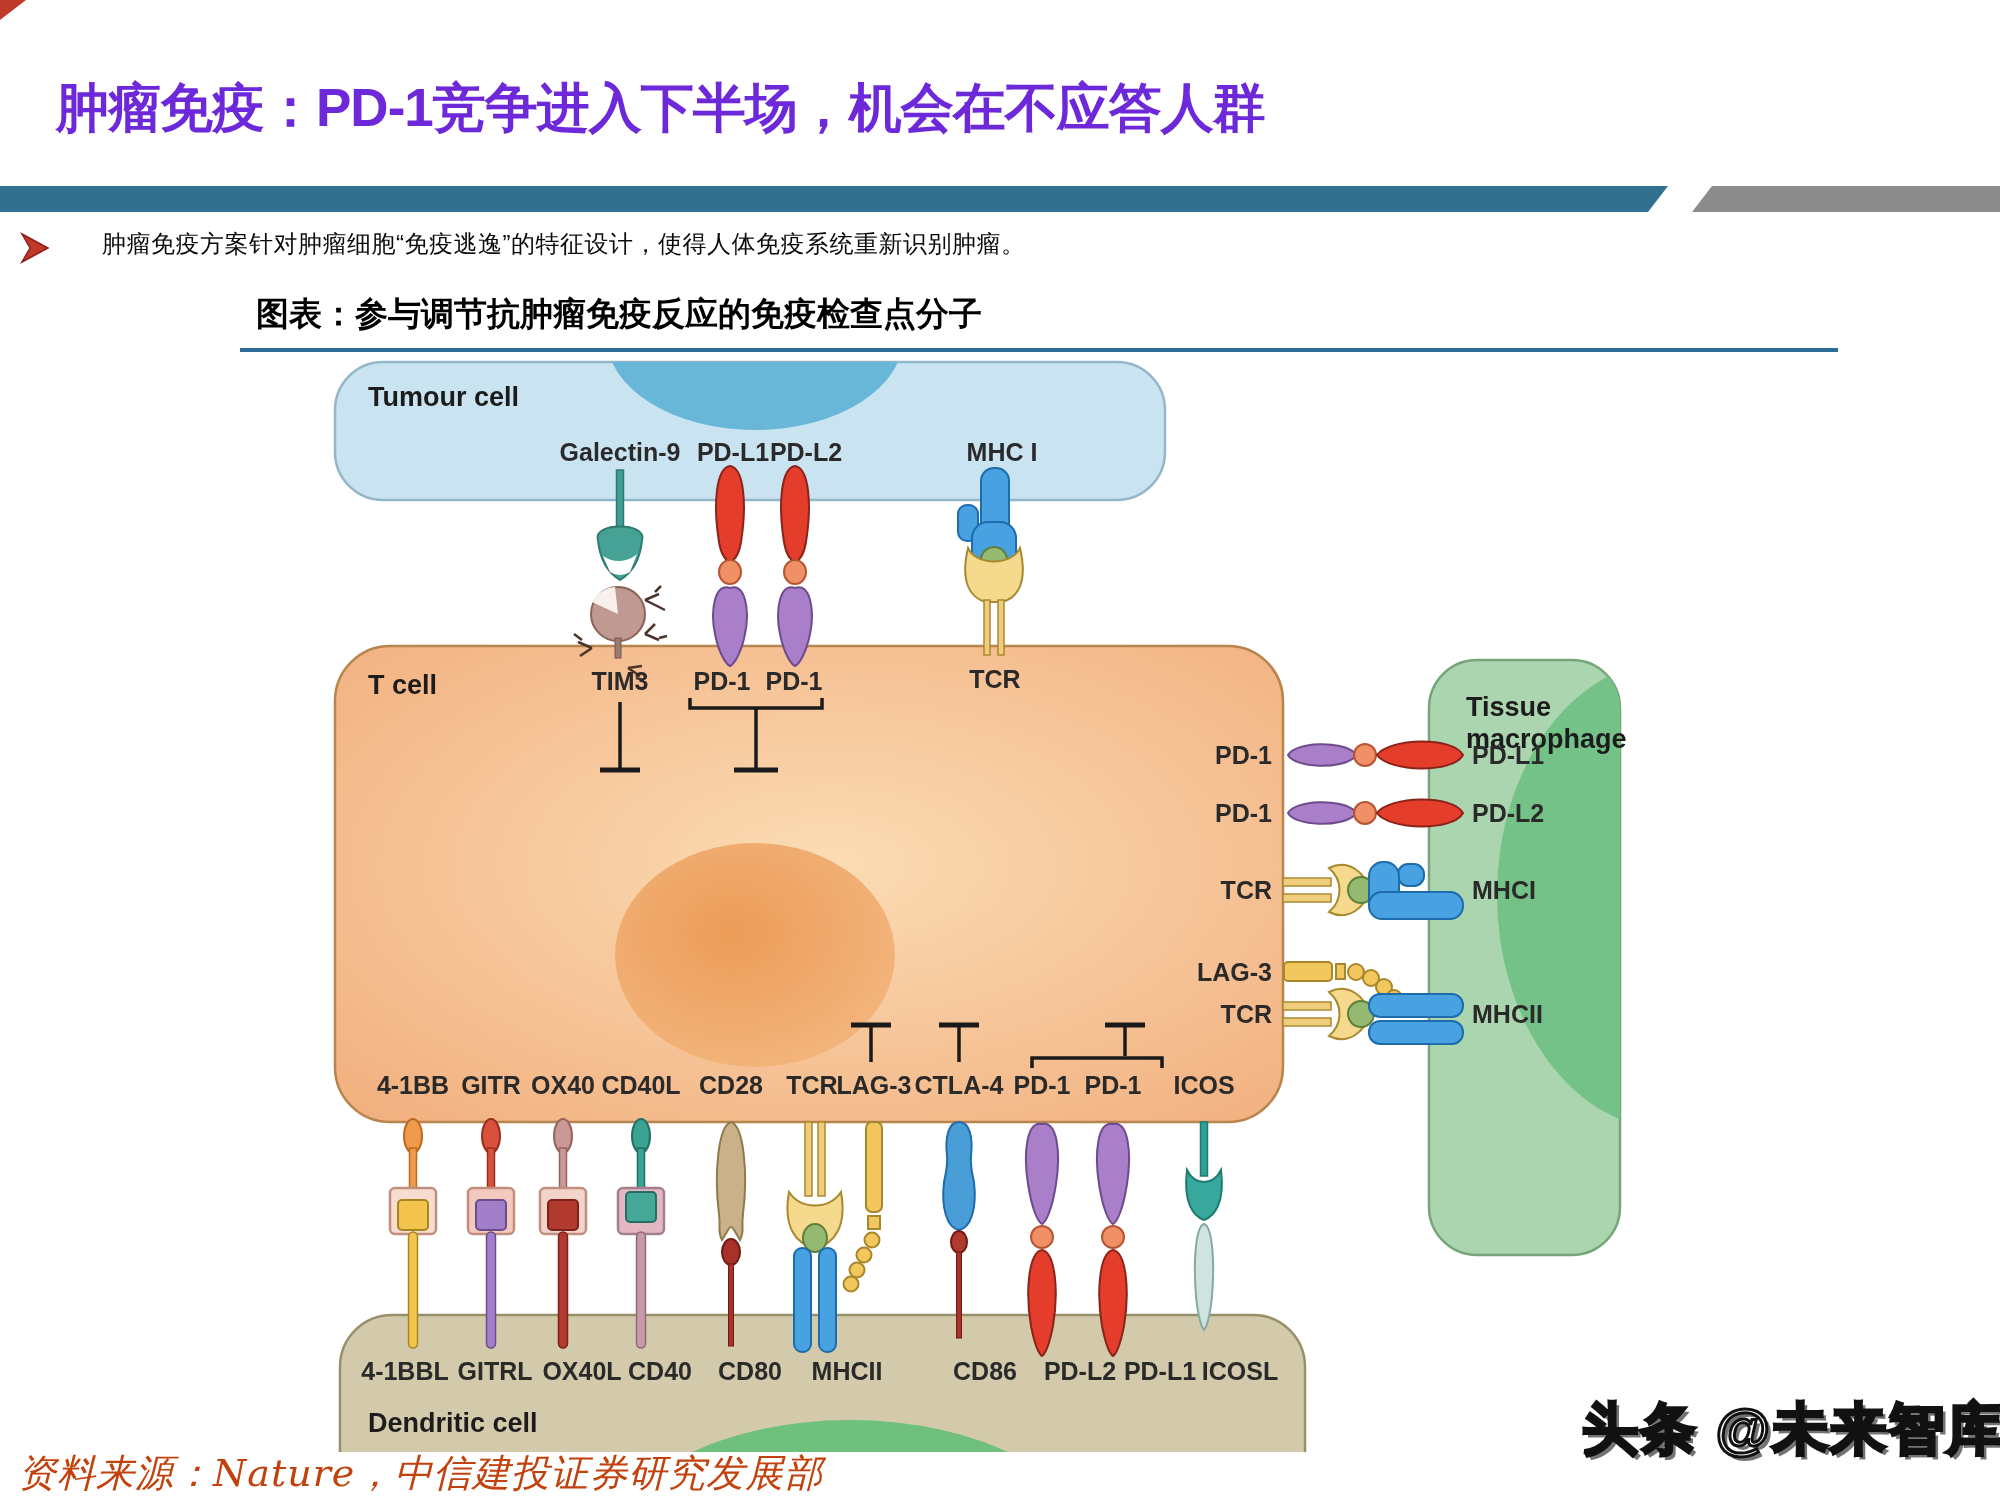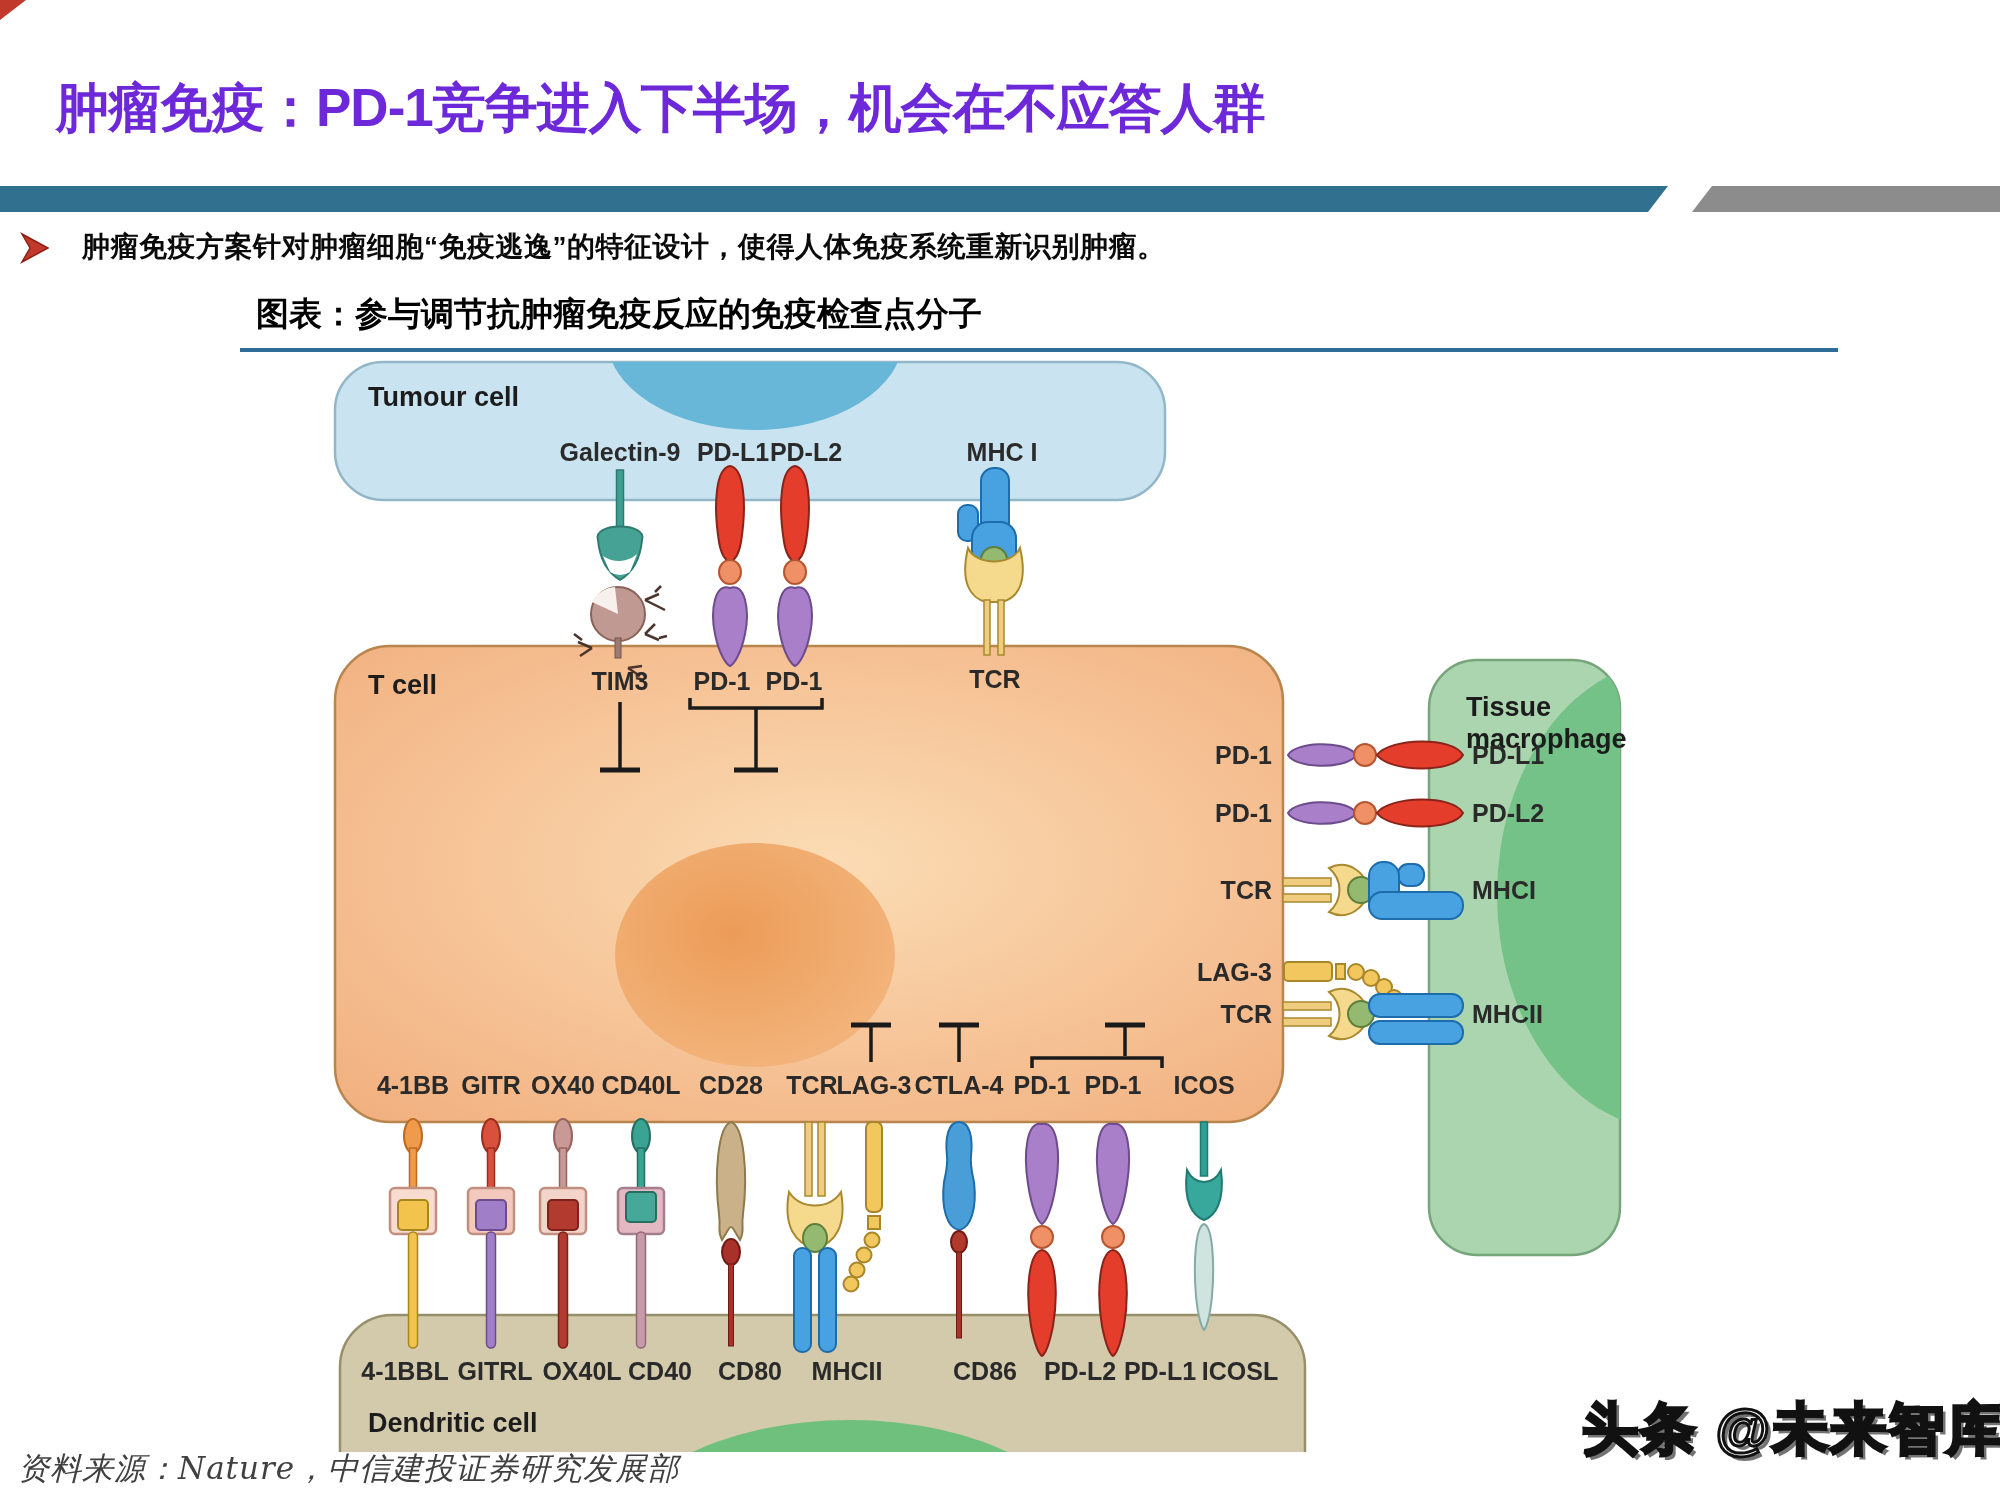--- a/index.html
+++ b/index.html
@@ -13,26 +13,26 @@
     position:absolute;left:56px;top:44px;width:1780px;
     font-size:53px;line-height:1.04;font-weight:900;color:#6d28d9;letter-spacing:-1px;
     white-space:nowrap;
   }
   .band-teal{position:absolute;left:0;top:186px;width:1668px;height:26px;background:#31708f;
     clip-path:polygon(0 0,100% 0,calc(100% - 20px) 100%,0 100%);}
   .band-gray{position:absolute;left:1692px;top:186px;width:308px;height:26px;background:#8c8c8c;
     clip-path:polygon(20px 0,100% 0,100% 100%,0 100%);}
   .bullet-row{position:absolute;left:20px;top:228px;width:1880px;display:flex;align-items:flex-start;}
   .bullet-arrow{flex:0 0 auto;margin-top:4px;}
-  .bullet-text{margin-left:32px;font-size:28px;color:#0a0a0a;font-weight:700;letter-spacing:0.5px;}
+  .bullet-text{margin-left:52px;font-size:24px;color:#0a0a0a;font-weight:400;letter-spacing:0.5px;}
   .chart-caption{position:absolute;left:256px;top:292px;font-size:33px;font-weight:800;color:#000;text-align:right;}
   .caption-underline{position:absolute;left:240px;top:348px;width:1598px;height:4px;background:#2d6d96;}
   .diagram-wrap{position:absolute;left:250px;top:352px;width:1400px;height:1100px;}
   .footer-source{
-    position:absolute;left:18px;top:1448px;font-size:31px;color:#404040;
+    position:absolute;left:18px;top:1448px;font-size:38px;color:#c2410c;
     font-family:"DejaVu Serif","Liberation Serif",serif;font-style:italic;letter-spacing:1px;
   }
   .watermark{
     position:absolute;left:1582px;top:1392px;font-size:56px;font-weight:900;color:#ffffff;
     -webkit-text-stroke:3px #111;text-shadow:4px 4px 0 rgba(0,0,0,.55);letter-spacing:2px;white-space:nowrap;
   }
   svg text{font-family:"Liberation Sans","DejaVu Sans",sans-serif;}
   .cellname{font-size:27px;font-weight:800;fill:#1c1c1c;}
   .mol{font-size:25px;font-weight:600;fill:#2a2a2a;}
 </style>

